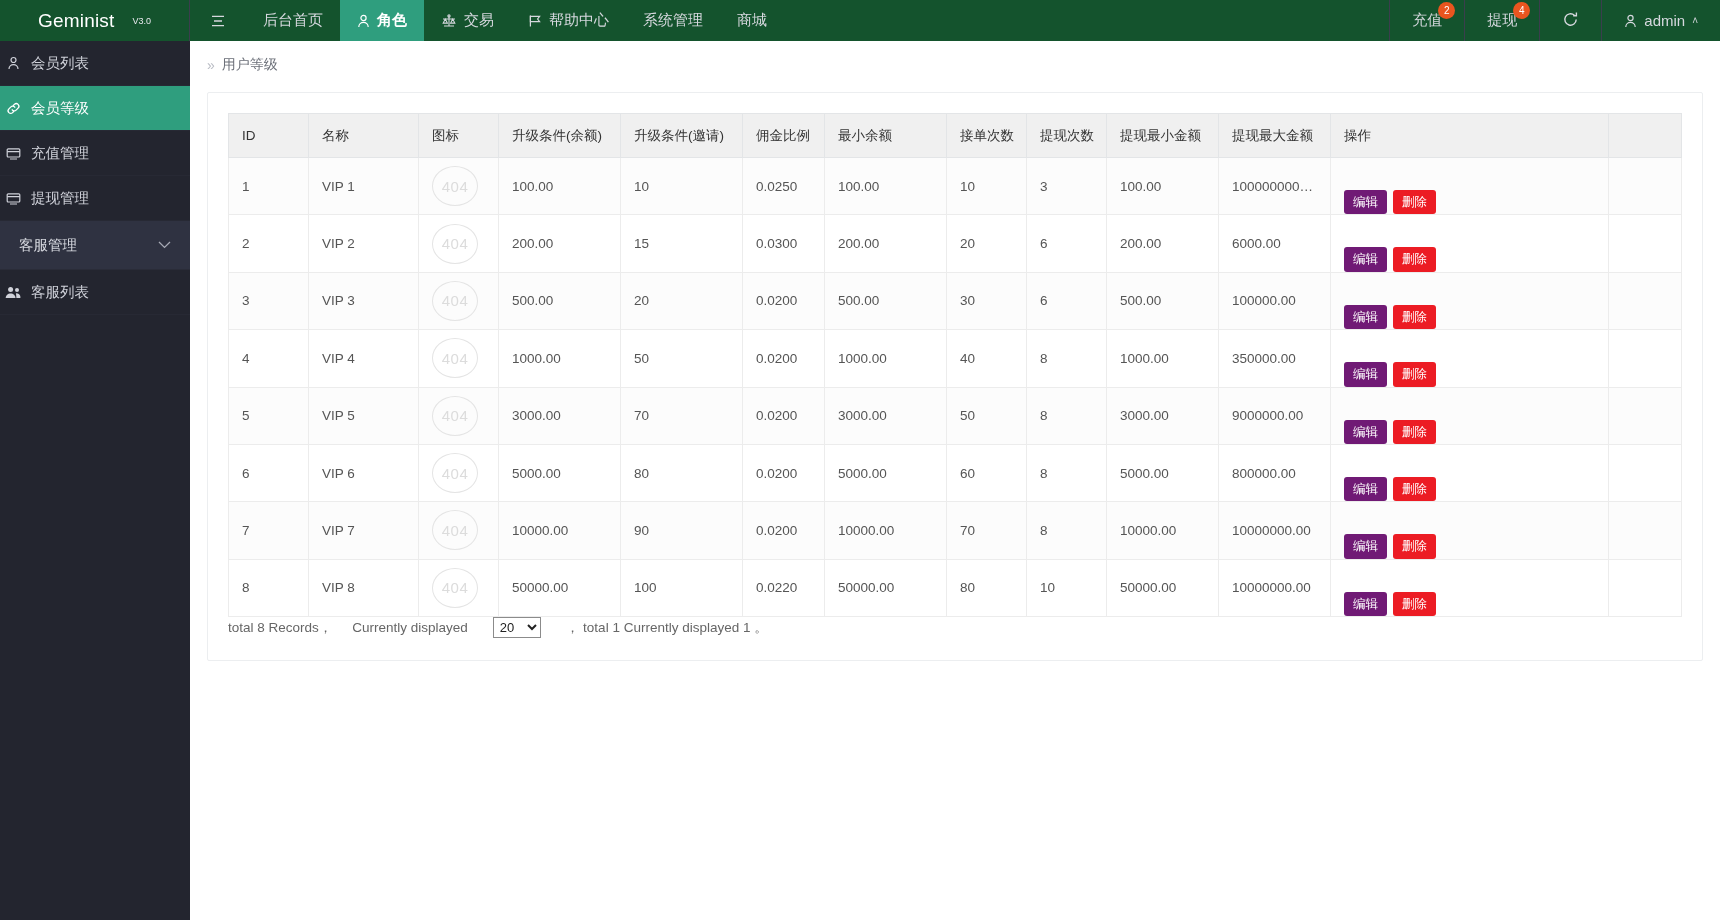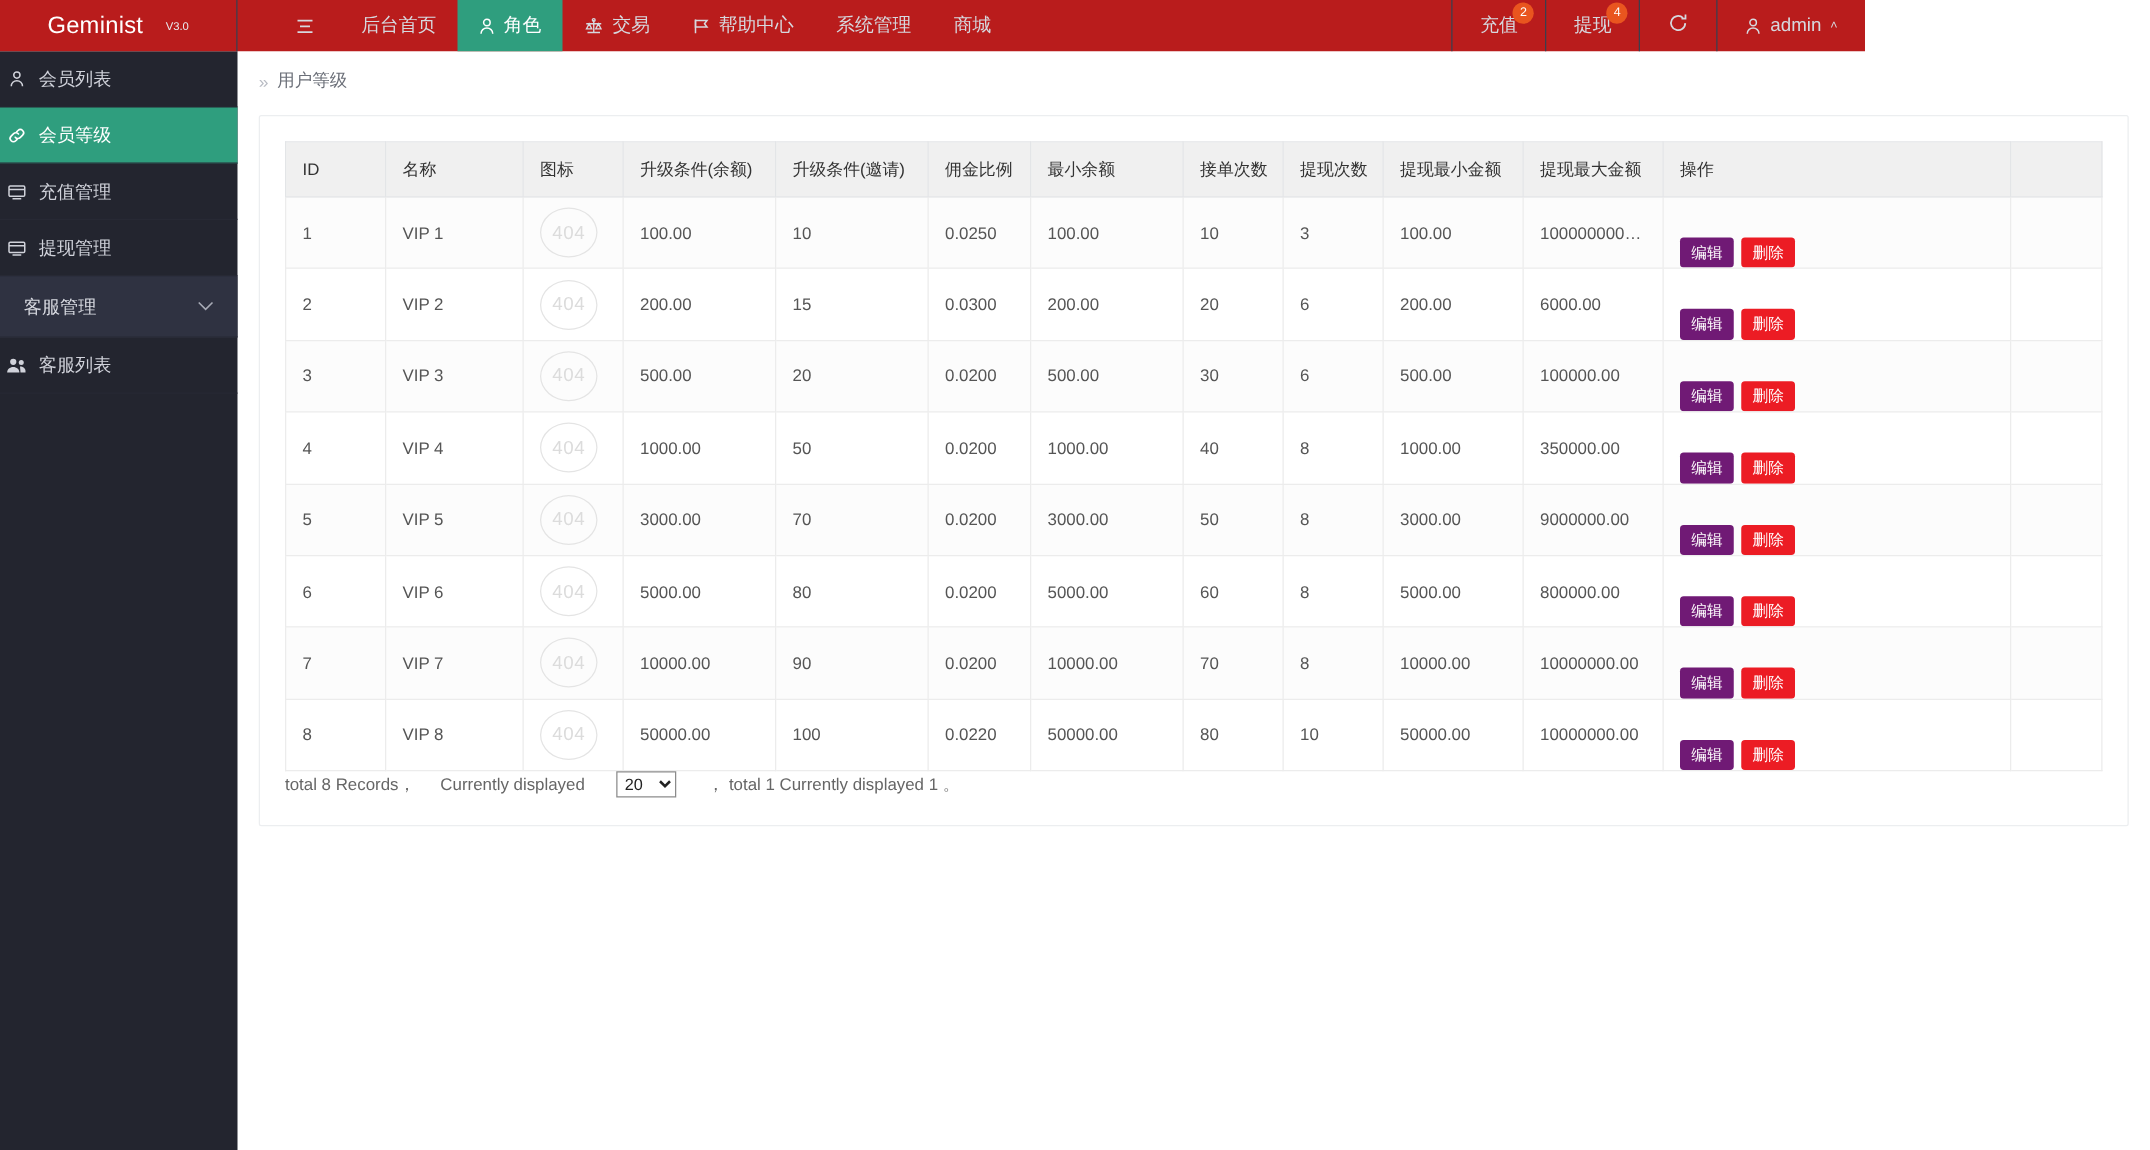--- a/index.html
+++ b/index.html
@@ -6,37 +6,37 @@
   html, body {
     width: 1720px; height: 920px;
     background: #ffffff;
     font-family: "Liberation Sans", "DejaVu Sans", sans-serif;
     overflow: hidden;
   }
   #app { position: relative; width: 1720px; height: 920px; background:#fff; }
 
   
   .header {
-    position: absolute; top:0; left:0; width:1492px; height:41px;
-    background:#b91c1c; display:flex; align-items:stretch;
-    color:#d6d8de; font-size:15px; z-index: 20; gap: 26px;
+    position: absolute; top:0; left:0; width:1720px; height:41px;
+    background:#14532d; display:flex; align-items:stretch;
+    color:#d6d8de; font-size:15px; z-index: 20;
   }
   .brand {
     width:190px; display:flex; align-items:center; justify-content:center;
     color:#ffffff; font-size:19px; letter-spacing:.2px;
     border-right:1px solid #3b3e4d;
   }
   .brand .ver { font-size:9px; vertical-align:super; margin-left:18px; color:#e8e9ee; letter-spacing:0; }
   .nav { display:flex; align-items:stretch; }
   .nav-item {
     display:flex; align-items:center; gap:7px; padding:0 17px;
     color:#d6d8de; font-size:15px; white-space:nowrap; cursor:pointer;
   }
   .nav-item.hamburger { padding:0 20px; }
-  .nav-item.active { background:#2f9e7e; color:#ffffff; }
+  .nav-item.active { background:#2f9e7e; color:#ffffff;font-weight:bold; }
   .nav-icon { display:inline-flex; align-items:center; }
   .spacer { flex:1; }
   .hdr-right { display:flex; align-items:stretch; }
   .hdr-cell {
     position:relative; display:flex; align-items:center; justify-content:center;
     padding:0 22px; color:#d6d8de; font-size:15px; cursor:pointer;
     border-left:1px solid #3b3e4d; white-space:nowrap;
   }
   .badge {
     position:absolute; top:2px; right:9px;

